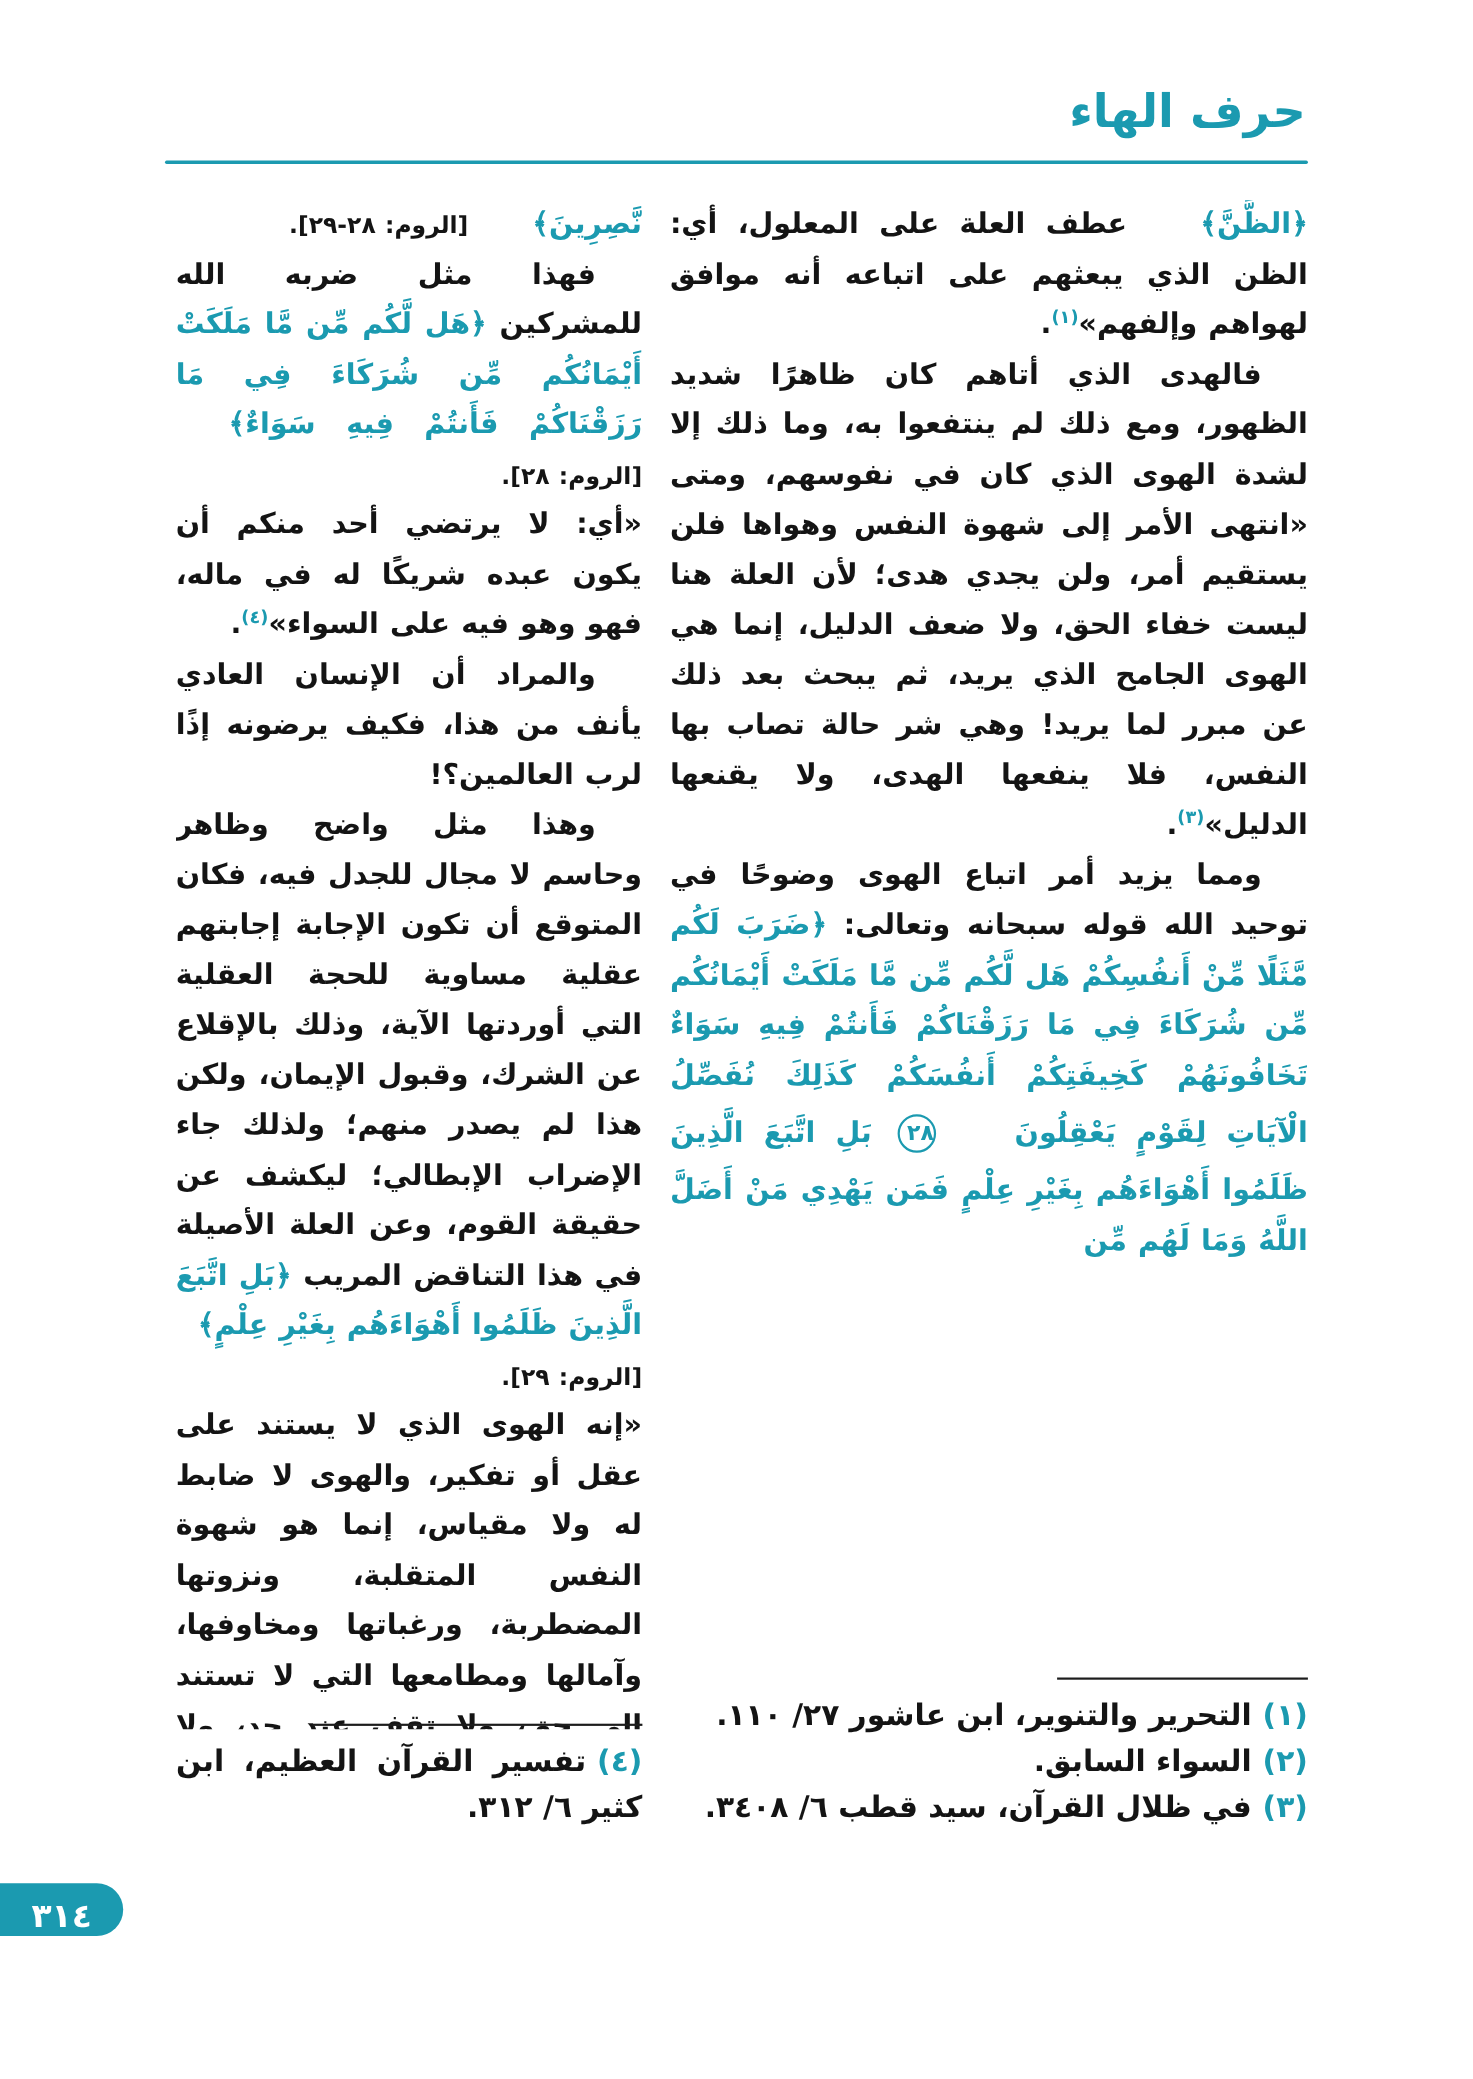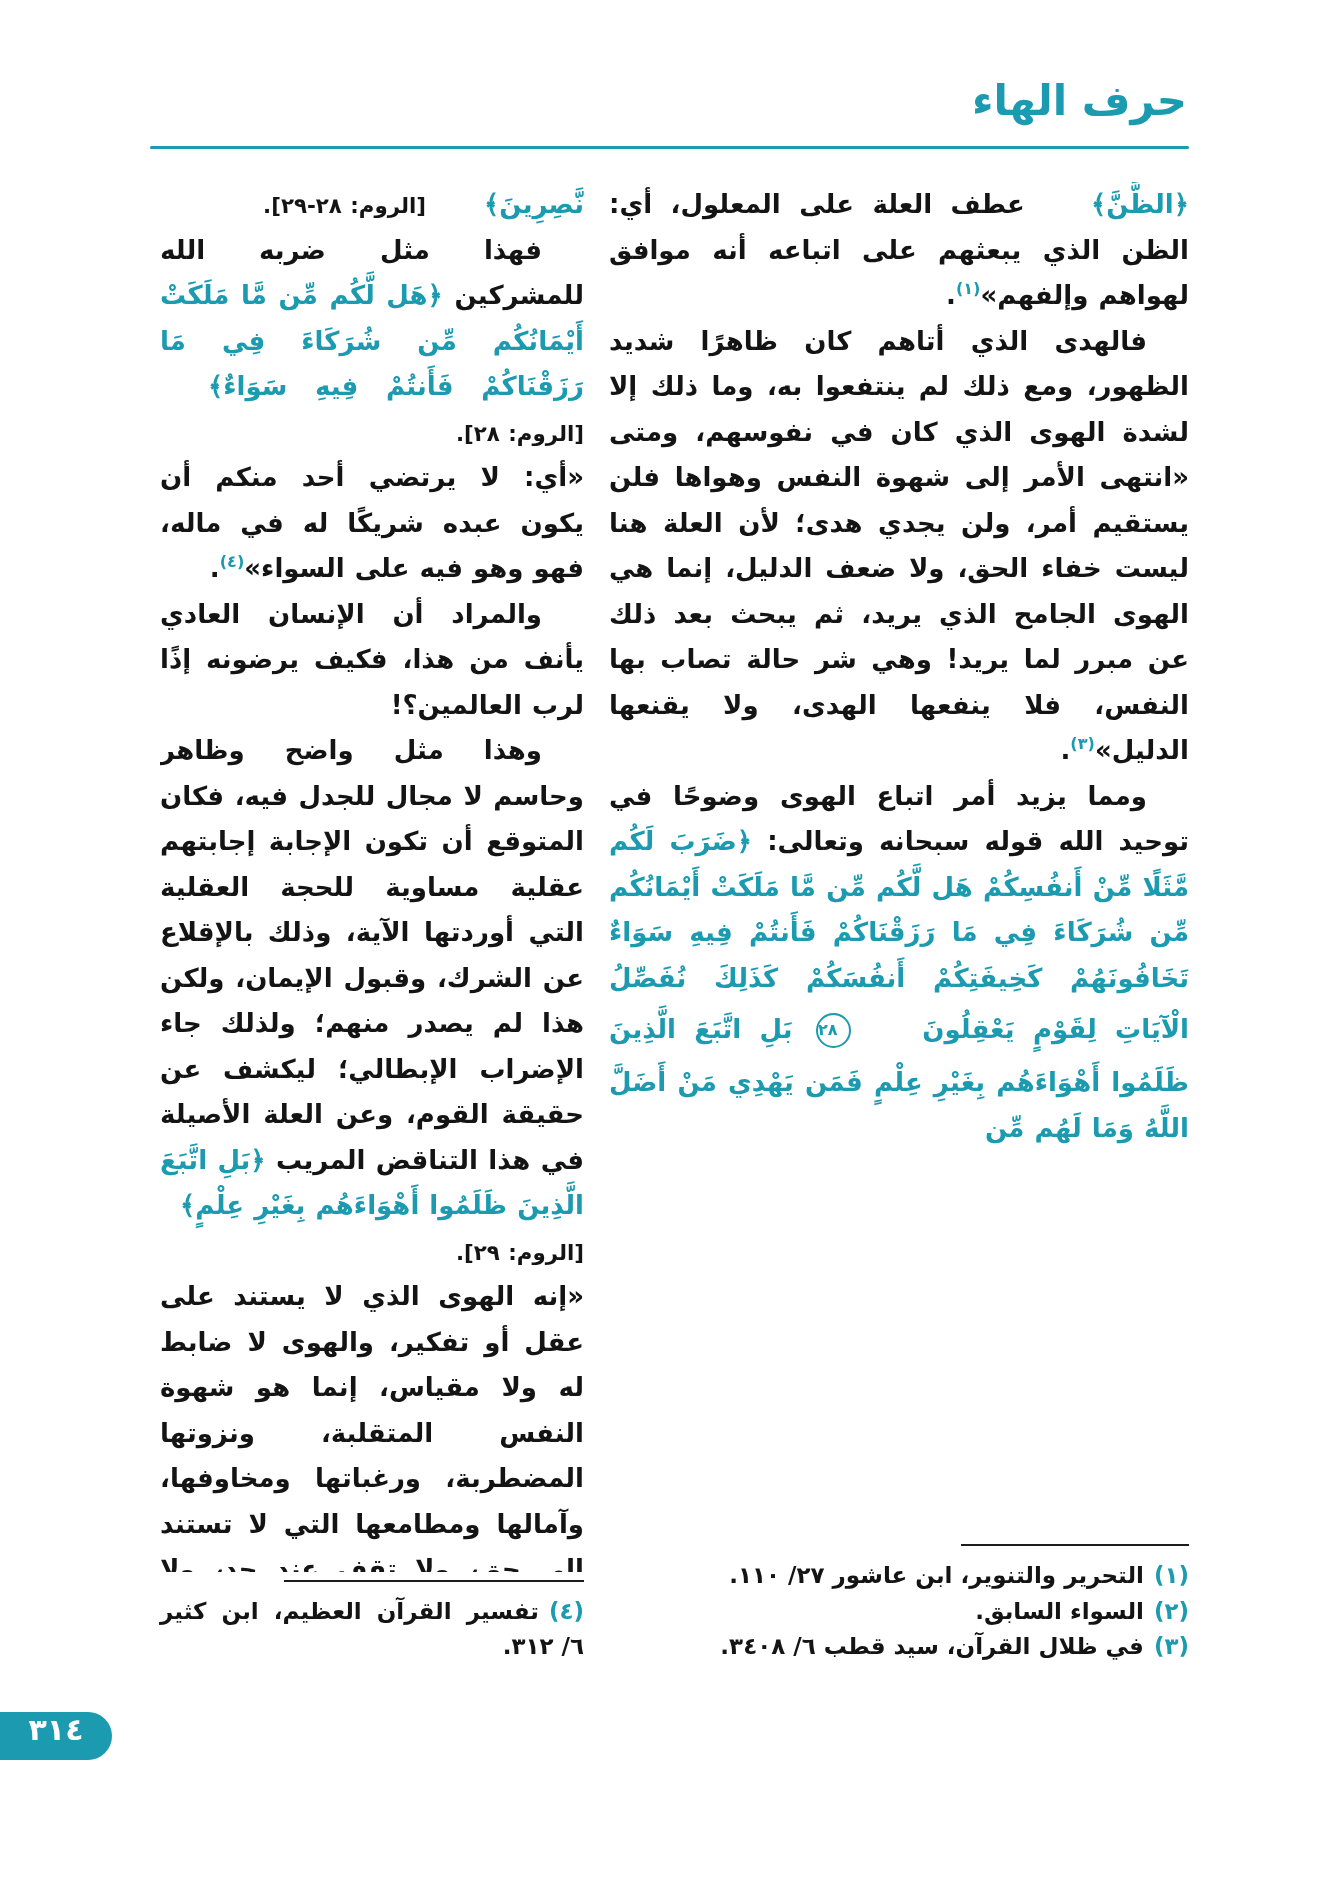--- a/index.html
+++ b/index.html
@@ -33,43 +33,43 @@
   .para.flush{ text-indent:0; }
   .seg-body{ color:var(--ink); }
   .seg-quran{ color:var(--accent);padding-left:48px; }
   .seg-ref{ color:var(--ink); font-size:0.82em; }
   .seg-fnref{
     color:var(--accent); font-size:0.62em; vertical-align:super; font-weight:bold;
   }
   .ayah-num{
     display:inline-block; width:31px; height:31px; line-height:29px;
     border:2px solid var(--accent); border-radius:50%;
-    color:var(--accent); font-size:16px; text-align:left;
+    color:var(--accent); font-size:20px; text-align:right;
     margin:12px 5px; vertical-align:middle; text-indent:0;
   }
   
   .footnotes{ position:absolute; bottom:0; right:0; left:0; }
   .fn-rule{ height:2px; background:#1c1c1c; margin-bottom:12px; }
   .col-right .fn-rule{ width:228px; }
   .col-left .fn-rule{ width:300px; }
   .fn-line{
-    font-size:23px; line-height:1.55; font-weight:700; color:var(--ink);
+    font-size:27px; line-height:1.55; font-weight:700; color:var(--ink);
   }
   .fn-num{ color:var(--accent); margin-left:10px; }
   
   .logo{
     position:absolute; top:1688px; right:340px; width:260px;
     text-align:center; color:var(--accent);
   }
   .logo-main{ font-size:27px; font-weight:bold; line-height:1.25; }
   .logo-sub{ font-size:15px; font-weight:bold; margin-top:4px; letter-spacing:1px; }
   .page-pill{
     position:absolute; top:1712px; left:0; width:112px; height:48px;
     background:var(--accent); border-radius:0 26px 26px 0;
-    display:flex; align-items:flex-start; justify-content:center;
+    display:flex; align-items:flex-end; justify-content:center;
     color:#ffffff; font-size:30px; font-weight:bold;
   }
 </style>
 </head>
 <body>
 
 <div class="page">
 
   <div class="header-title">حرف الهاء</div>
   <div class="header-rule"></div>

